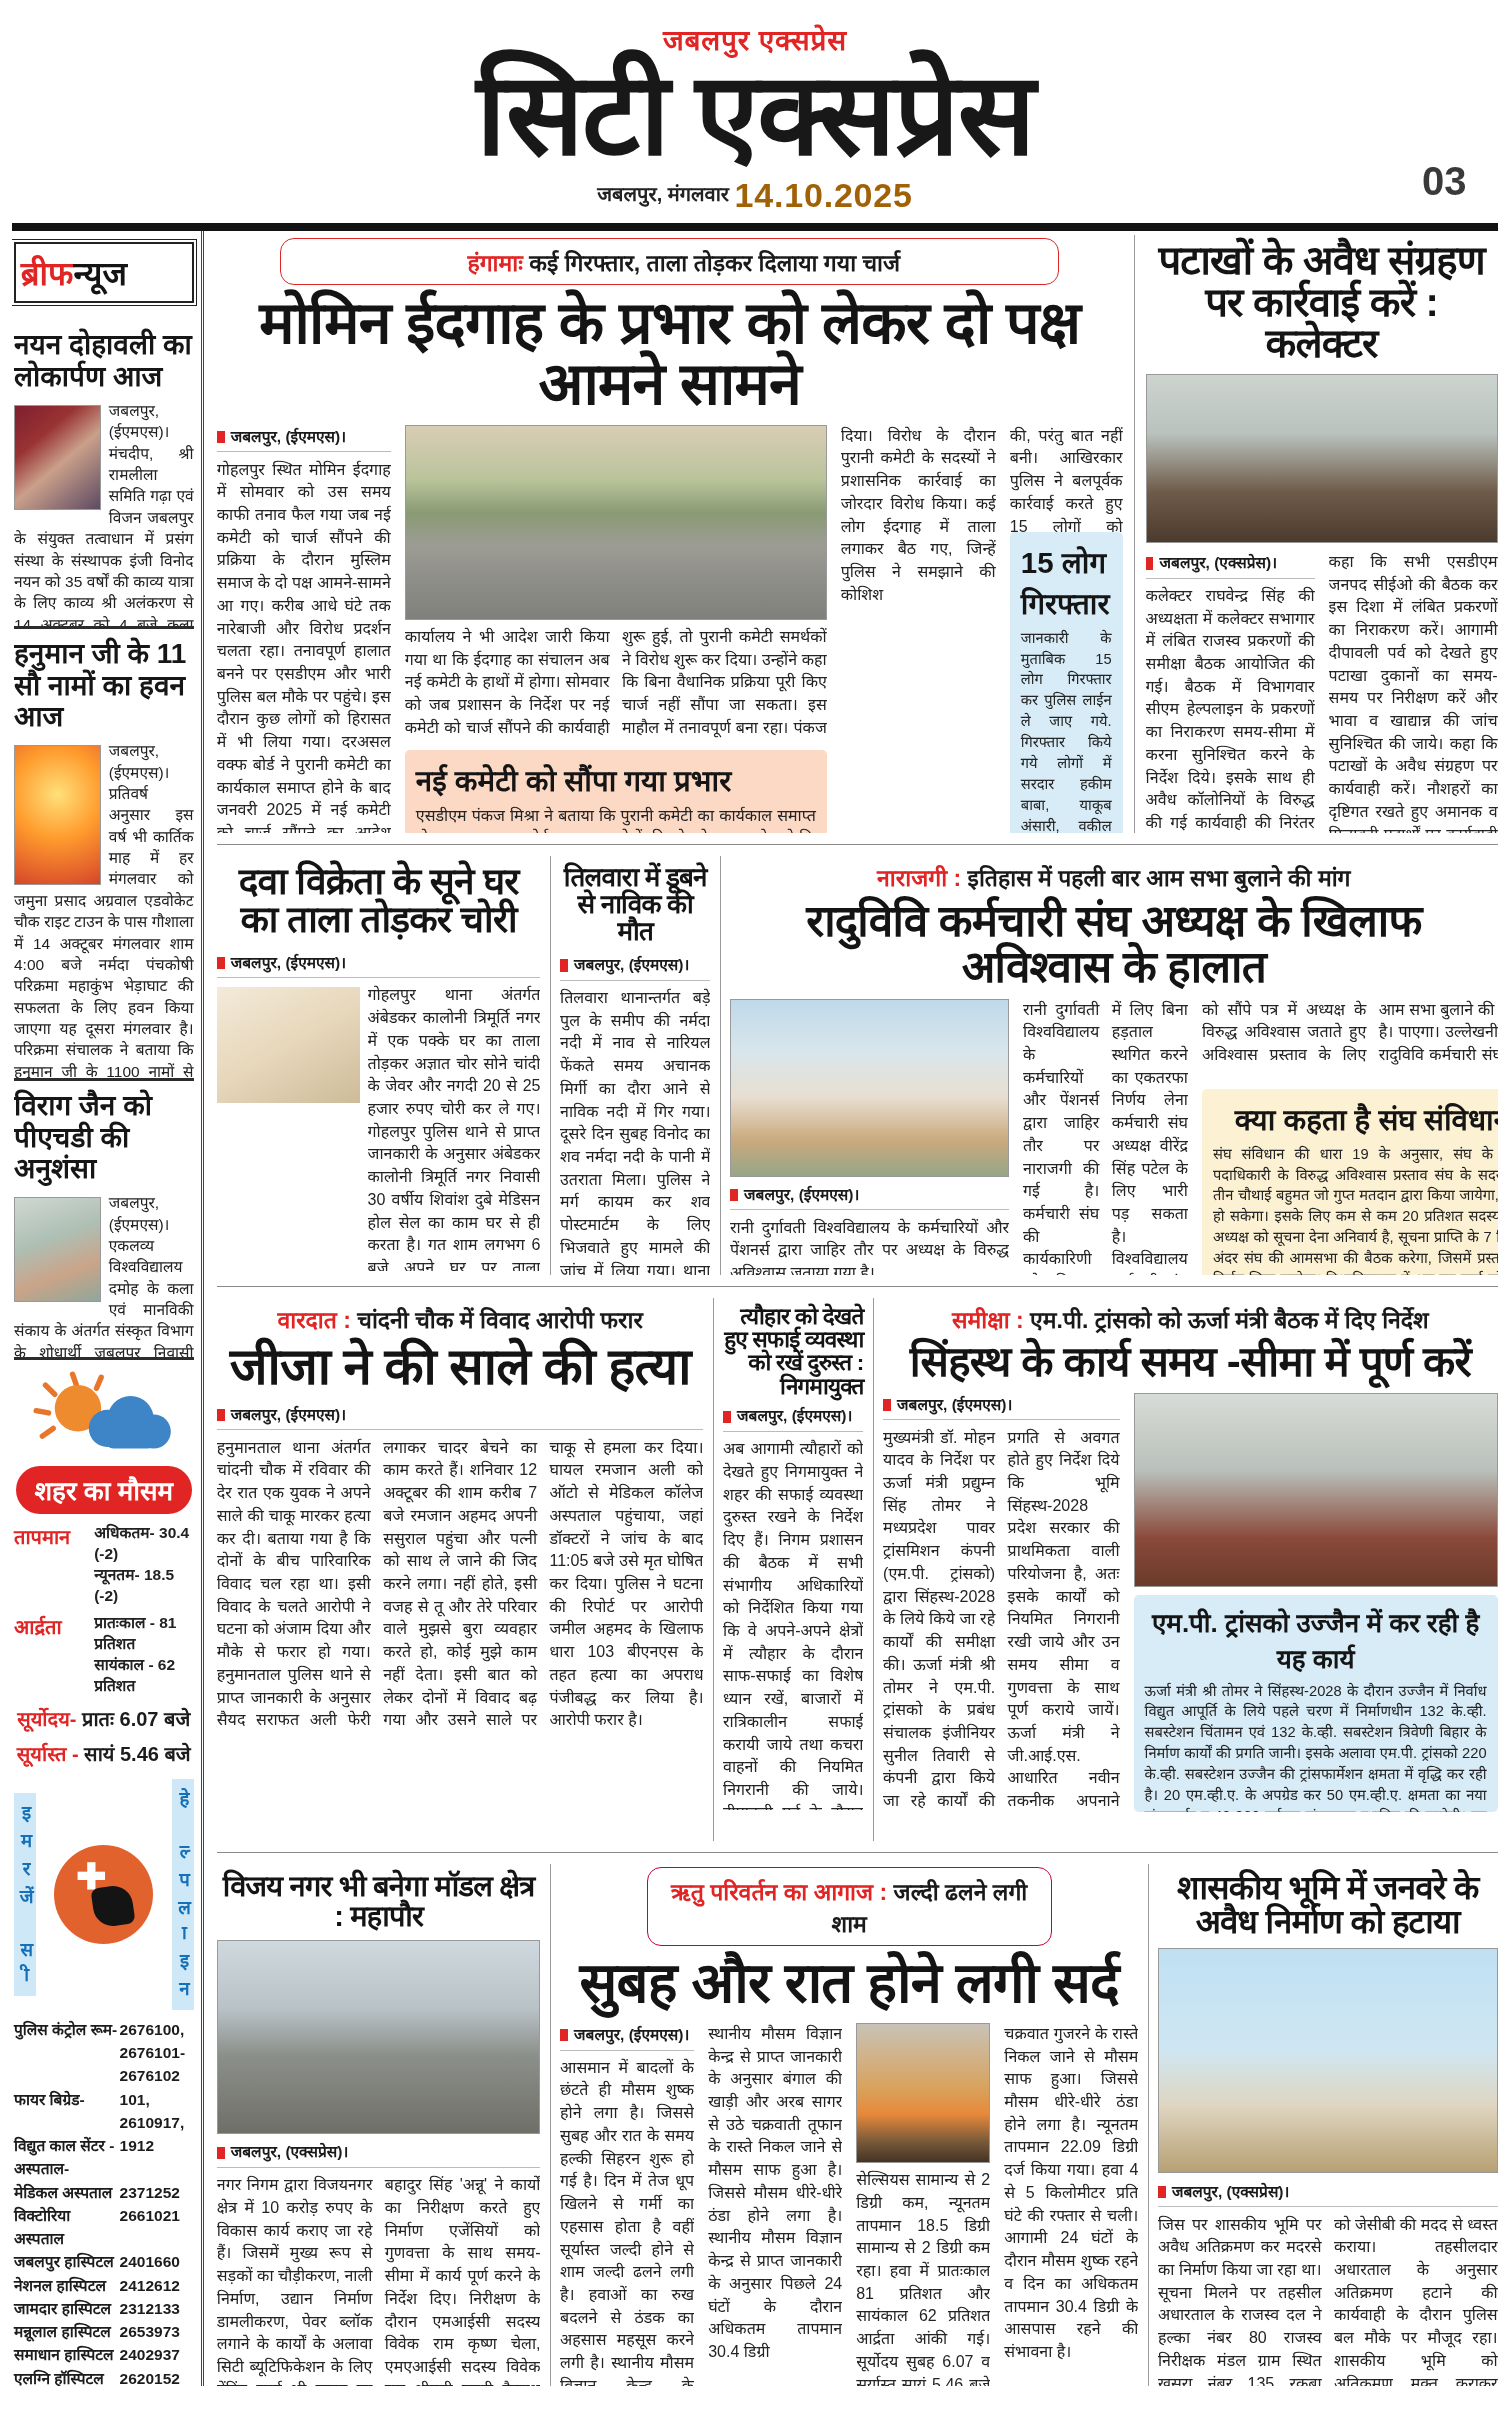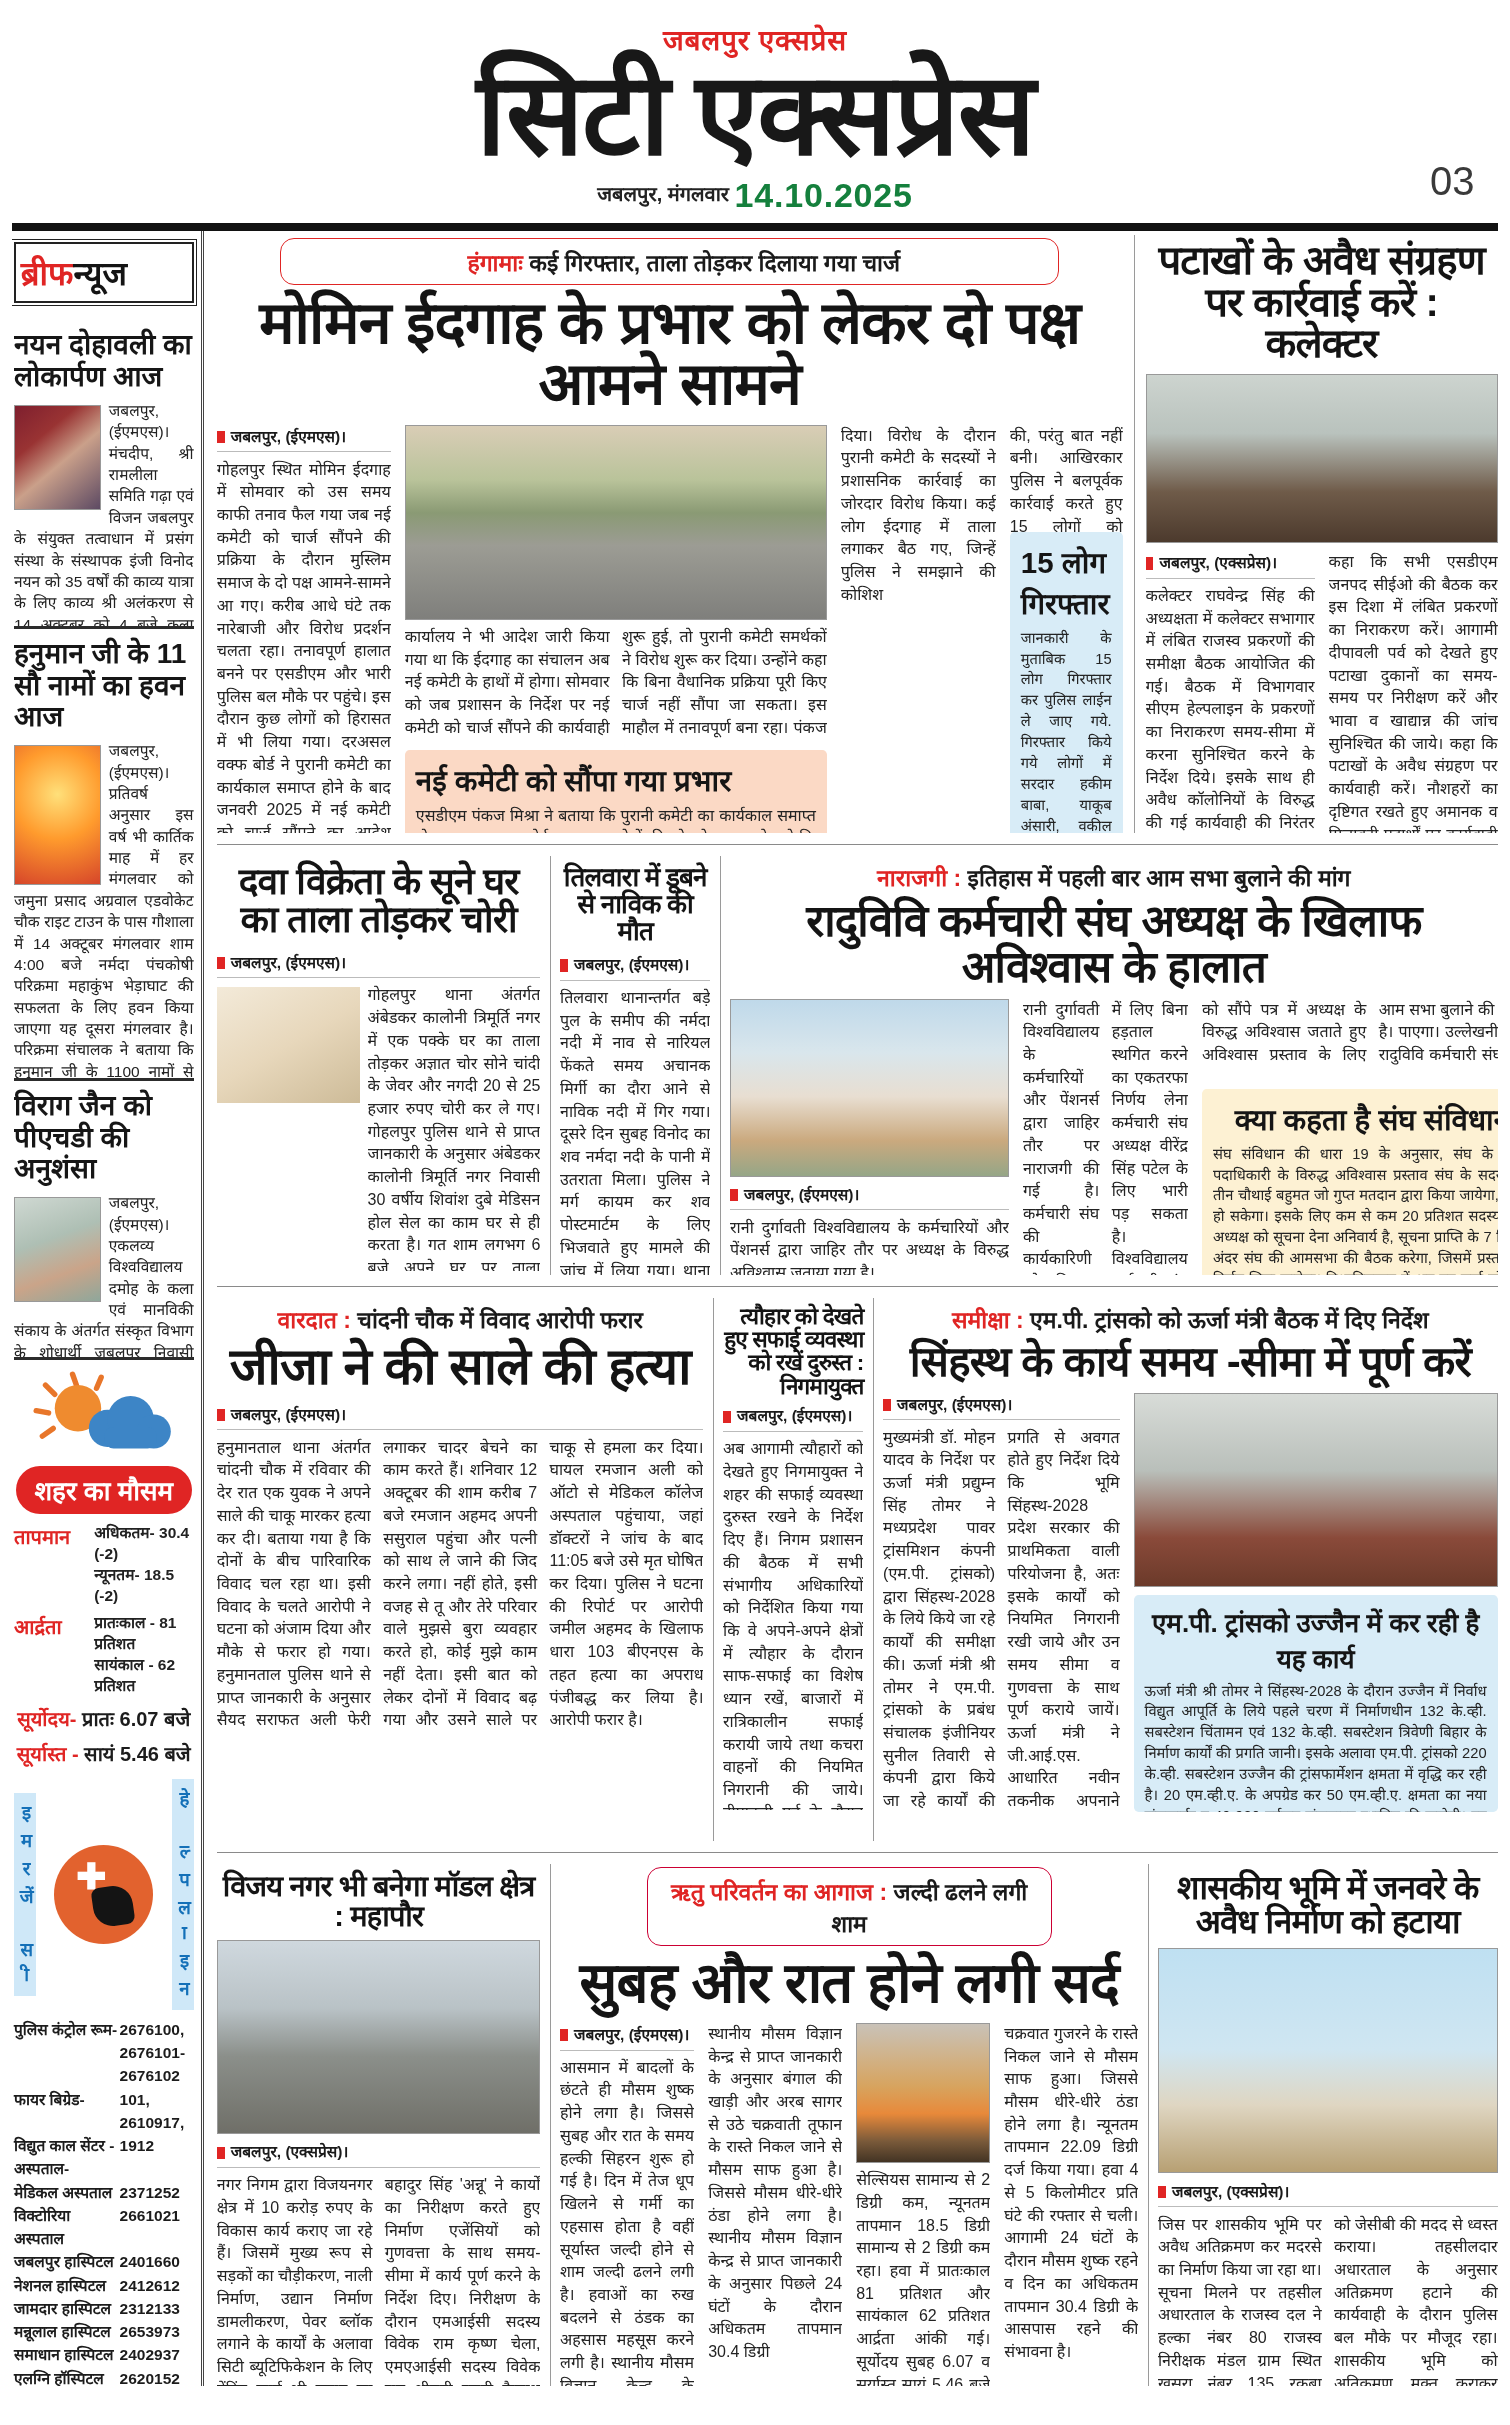--- a/index.html
+++ b/index.html
@@ -4,22 +4,22 @@
 <style>
   * { margin:0; padding:0; box-sizing:border-box; }
   body { font-family:"Liberation Sans", sans-serif; background:#ffffff; color:#1c1c1c; }
   .page { width:1510px; height:2426px; background:#fff; position:relative; overflow:hidden; padding:0 12.4px; }
 
   
   .masthead { text-align:center; position:relative; padding-top:20px; }
   .masthead .overline { color:#e02524; font-weight:bold; font-size:28px; letter-spacing:0.8px; }
   .masthead .main-title { font-size:115px; line-height:1.0; font-weight:900; color:#181818; letter-spacing:-1.6px; font-family:"Liberation Serif", serif; }
   .masthead .dateline { font-size:20px; font-weight:bold; color:#222; margin-top:3.1px; }
-  .masthead .dateline .date-big { font-size:34px; color:#15803d; font-weight:900; letter-spacing:0.8px; vertical-align:middle; }
-  .masthead .pageno { position:absolute; right:23px; bottom:11px; font-size:40px; font-weight:400; color:#3a3a3a; }
+  .masthead .dateline .date-big { font-size:34px; color:#a16207; font-weight:900; letter-spacing:0.8px; vertical-align:middle; }
+  .masthead .pageno { position:absolute; right:31px; bottom:11px; font-size:40px; font-weight:700; color:#3a3a3a; }
   .black-bar { height:7.8px; background:#121212; margin-top:7.8px; }
 
   
   .content { display:flex; height:2155px; }
   .sidebar { width:192px; flex:0 0 192px; border-right:3.9px double #444; padding:11px 7.8px 0 1.6px; overflow:hidden; }
   .mainarea { flex:1; padding:4.7px 0 0 12.4px; overflow:hidden; }
 
   
   .brief-box { border:2.3px solid #222; outline:1.6px solid #222; outline-offset:2.3px; padding:6.2px 4.7px; text-align:left; margin-bottom:17px; }
   .brief-box .t-red { color:#e02524; font-weight:900; font-size:33px; }

